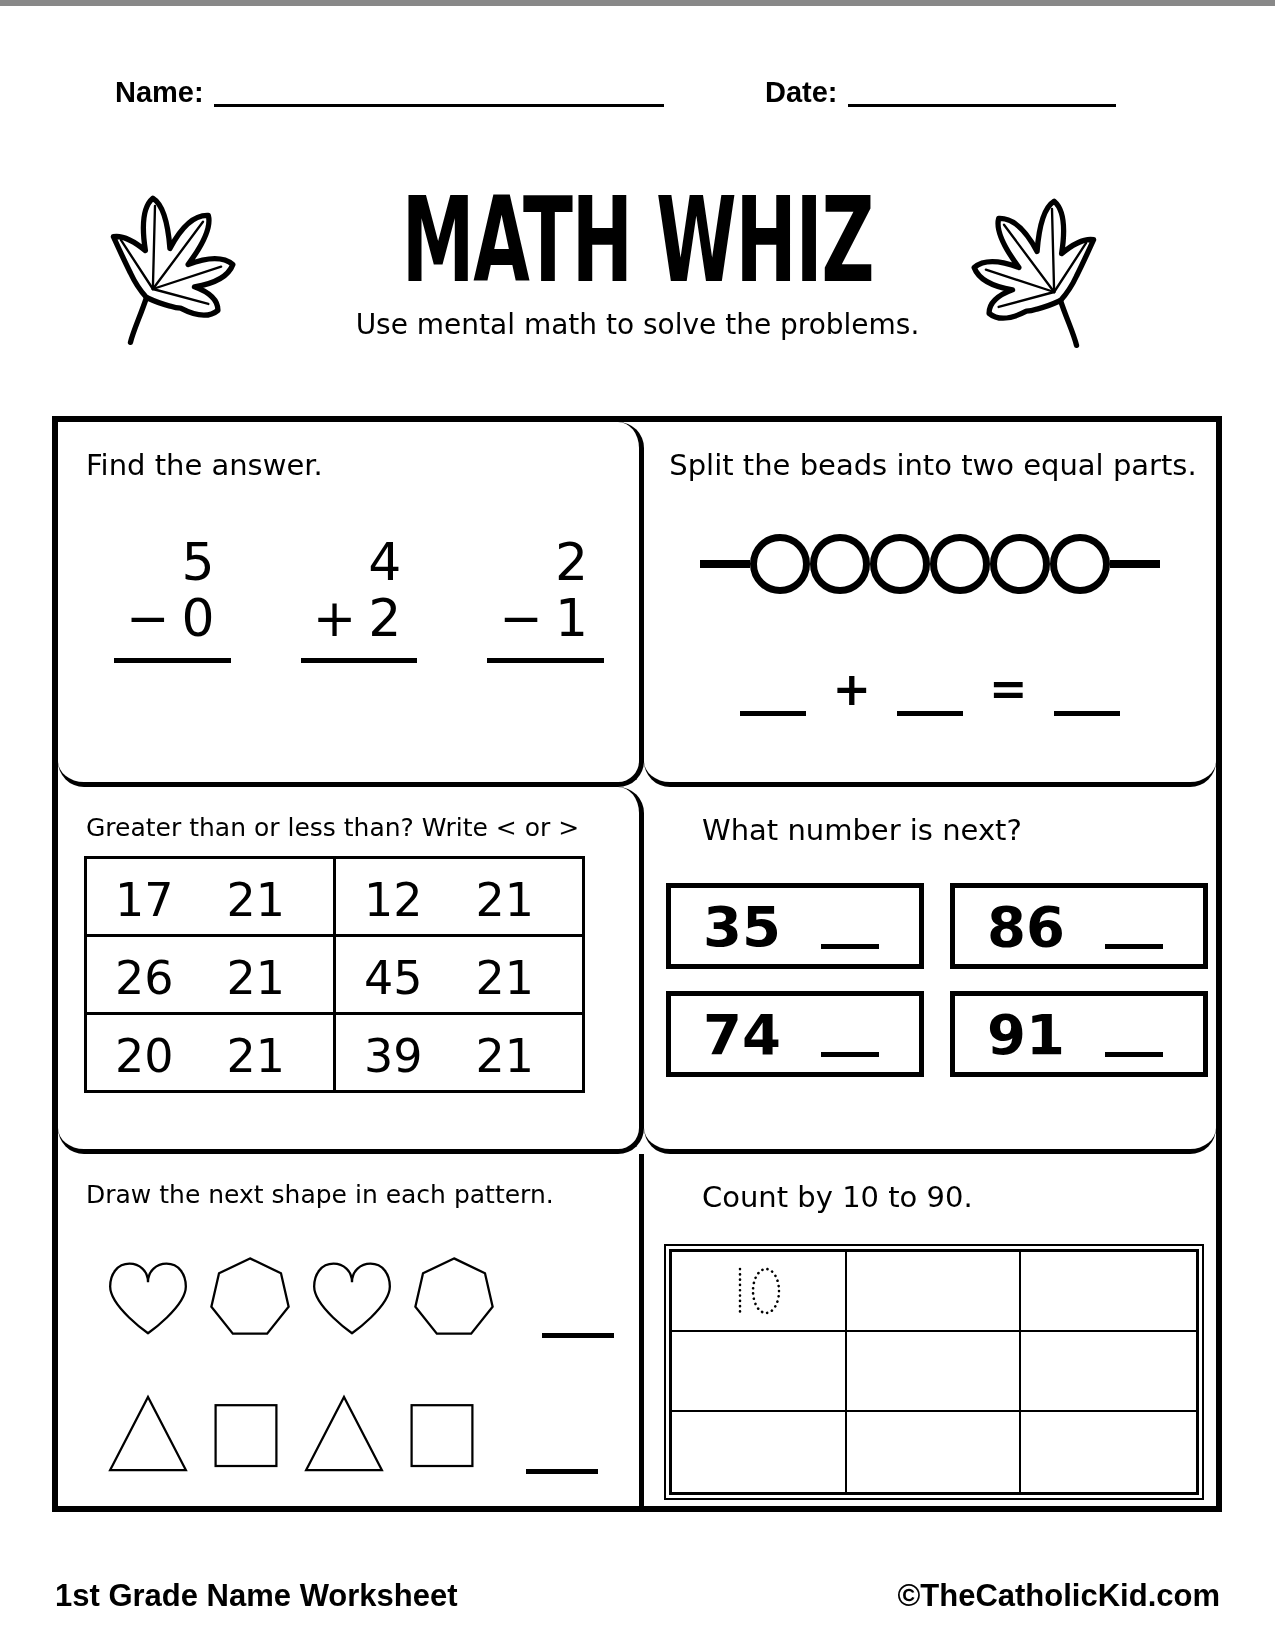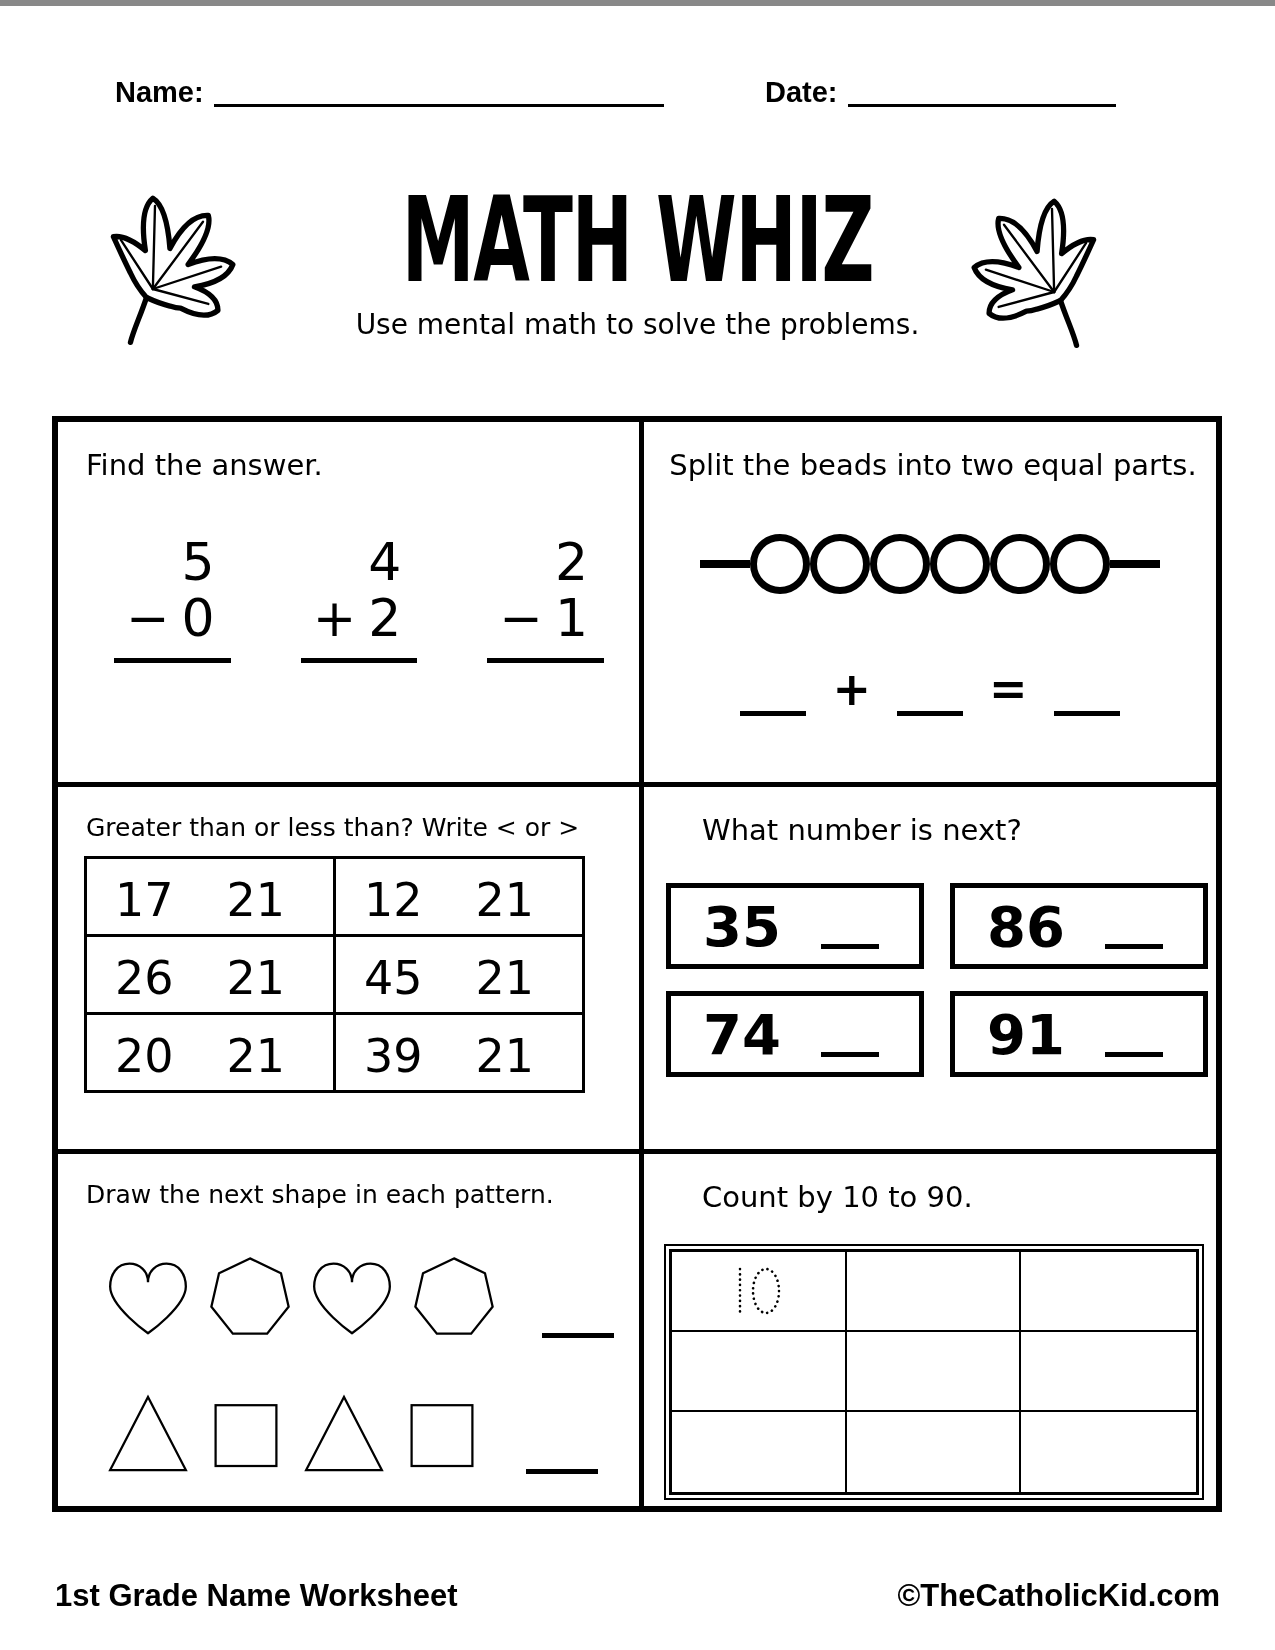--- a/index.html
+++ b/index.html
@@ -37,21 +37,21 @@
   }
 
   
   .sheet-table {
     position:absolute; left:52px; top:410px; width:1170px; height:1096px;
     border:6px solid #000;
     display:grid; grid-template-columns:586px 1fr; grid-template-rows:365px 367px 1fr;
   }
   .cell { position:relative; overflow:hidden; }
   .cell.cl { border-right:5px solid #000; }
-  .cell.rb { border-bottom:5px solid #000; }
+  .cell.rb { border-bottom:5px solid #000;border-radius:26px; }
 
   .heading { font-size:29px; padding:26px 0 0 28px; }
   .heading.rcol { padding-left:58px; }
   .heading.long { font-size:25px; white-space:nowrap; }
   .heading.center { text-align:center; padding-left:16px; padding-right:10px; white-space:nowrap; }
 
   
   .probs { display:flex; gap:70px; margin:52px 0 0 56px; }
   .vprob { border-bottom:5px solid #000; padding:0 16px 12px 12px; font-size:52px; line-height:1.08; text-align:right; }
   .vprob .op { margin-right:12px; }

